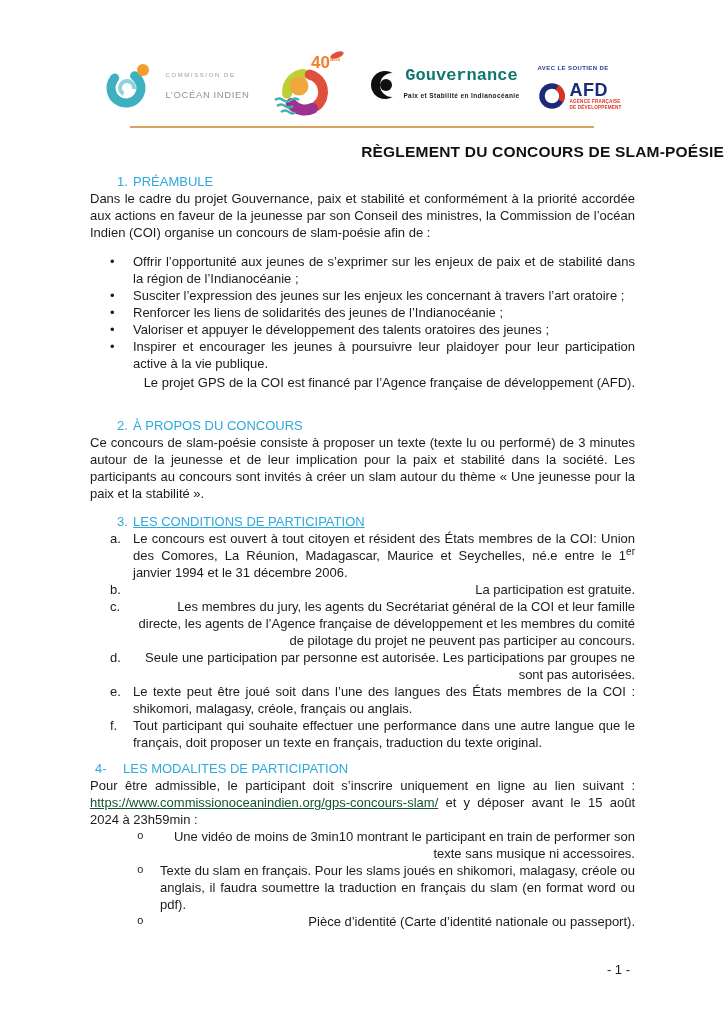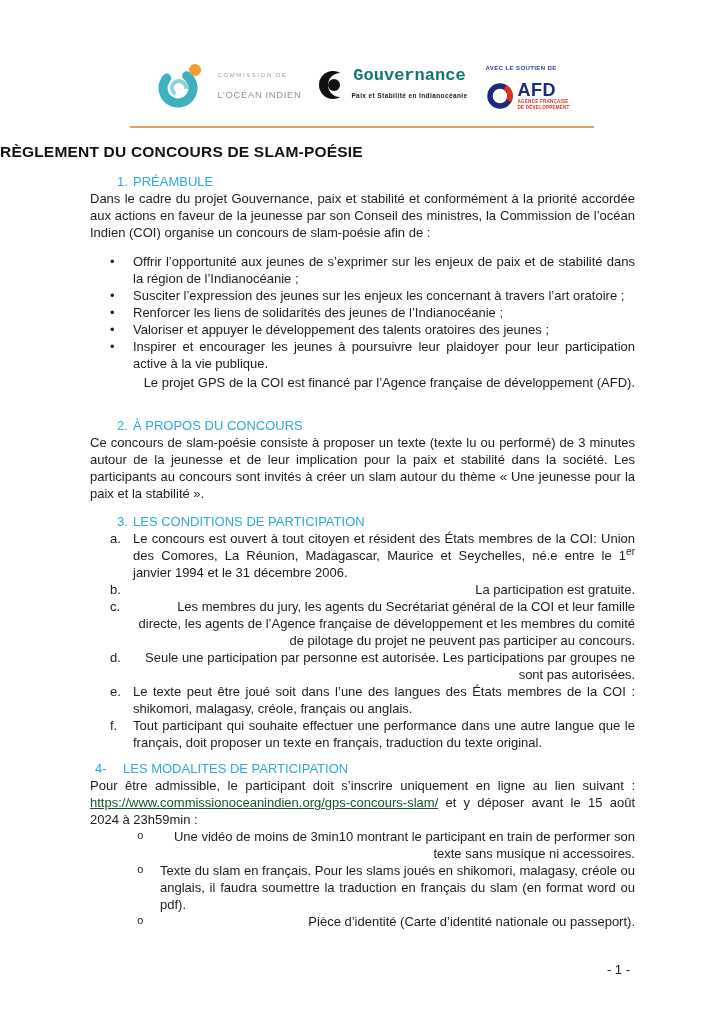--- a/index.html
+++ b/index.html
@@ -37,36 +37,36 @@
   .logo-afd { display: flex; flex-direction: column; align-items: flex-start; }
   .afd-support { font-size: 6px; font-weight: bold; letter-spacing: 0.4px; color: #2b3a8f; white-space: nowrap; margin-bottom: 5px; }
   .afd-row { display: flex; align-items: flex-end; gap: 4px; }
   .afd-name { font-size: 18px; font-weight: bold; line-height: 17px; color: #1b2b7a; letter-spacing: 0.5px; }
   .afd-sub { font-size: 4.6px; font-weight: bold; color: #e0301e; line-height: 5.5px; letter-spacing: 0.2px; white-space: nowrap; }
 
   
   .rule { width: 464px; height: 2px; background: #d9a45f; margin: 6px auto 0 auto; }
   .title {
     margin: 14px 0 0 0;
-    text-align: left;
+    text-align: right;
     font-size: 15.5px;
     font-weight: bold;
     letter-spacing: 0.2px;
     color: #111111;
     line-height: 20px;
   }
 
   
   .content { padding: 0 89px 0 90px; }
   .sec-head { color: #2ea9dc; margin: 0; }
   .sec-head .sec-num { display: inline-block; width: 16px; margin-left: 27px; }
   .sec-head.alt .sec-num { width: 28px; margin-left: 5px; }
   .sec-head.h1gap { margin-top: 11px; }
   .sec-head.h2gap { margin-top: 26px; }
-  .sec-head.h3gap { margin-top: 11px; }
+  .sec-head.h3gap { margin-top: 11px; text-decoration: underline; }
   .sec-head.h4gap { margin-top: 9px; }
 
   .para { text-align: justify; margin: 0; }
   .outro { margin-top: 2px; text-align: right; }
   .blocklist { margin-top: 12px; }
   .li { display: flex; }
   .li .marker { flex: 0 0 23px; margin-left: 20px; }
   .li .marker.circle { font-family: "Liberation Mono", monospace; font-size: 11px; flex: 0 0 23px; margin-left: 47px; }
   .li-text { flex: 1; text-align: justify; }
   .li-text.rag { text-align: right; }
@@ -88,20 +88,34 @@
         <circle cx="24" cy="31" r="15" fill="none" stroke="#3FB0BF" stroke-width="9" stroke-dasharray="72 23" stroke-linecap="round" transform="rotate(-55 24 31)"></circle>
         <circle cx="25" cy="31" r="7" fill="none" stroke="#8ED3DC" stroke-width="4" stroke-dasharray="30 14" transform="rotate(120 25 31)"></circle>
         <circle cx="41" cy="13" r="6" fill="#F49C2D"></circle>
       </svg>
       <div class="coi-text">
         <div class="coi-l1">COMMISSION DE</div>
         <div class="coi-l2">L’OCÉAN INDIEN</div>
       </div>
     </div>
 
+    <div>
+      <svg width="86" height="70" viewBox="0 0 86 70">
+        <path d="M36.4 26.1 A18 18 0 0 0 20.1 45.6" fill="none" stroke="#BCCF34" stroke-width="10" stroke-linecap="round"></path>
+        <path d="M42.7 26.6 A18 18 0 0 1 49.6 57.8" fill="none" stroke="#E04F39" stroke-width="10" stroke-linecap="round"></path>
+        <path d="M45.6 60.3 A18 18 0 0 1 24.2 55.6" fill="none" stroke="#9C3191" stroke-width="11" stroke-linecap="round"></path>
+        <circle cx="32" cy="38" r="9.5" fill="#EFA73E"></circle>
+        <path d="M8 52 q4 -3 8 0 t8 0 t8 0" fill="none" stroke="#3FB4AE" stroke-width="2.4"></path>
+        <path d="M10 58 q4 -3 8 0 t8 0" fill="none" stroke="#3FB4AE" stroke-width="2.4"></path>
+        <path d="M14 64 q4 -3 8 0 t6 0" fill="none" stroke="#3FB4AE" stroke-width="2.4"></path>
+        <ellipse cx="70" cy="7" rx="7" ry="3" fill="#E04F39" transform="rotate(-20 70 7)"></ellipse>
+        <text x="44" y="20" font-family="Liberation Sans, sans-serif" font-size="17" font-weight="bold" fill="#F0822C">40</text>
+        <text x="63" y="13" font-family="Liberation Sans, sans-serif" font-size="6" font-weight="bold" fill="#F0822C">ans</text>
+      </svg>
+    </div>
 
     <div class="logo-gouv">
       <svg width="28" height="46" viewBox="0 0 28 46">
         <circle cx="14" cy="23" r="14" fill="#101010"></circle>
         <circle cx="21" cy="23" r="12" fill="#ffffff"></circle>
         <circle cx="15" cy="23" r="6" fill="#101010"></circle>
       </svg>
       <div class="gouv-text">
         <div class="gouv-name">Gouvernance</div>
         <div class="gouv-tag">Paix et Stabilité en Indianocéanie</div>

